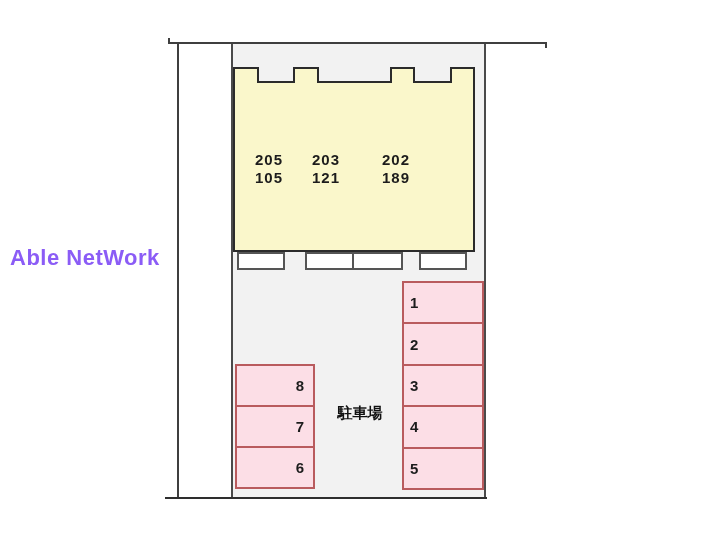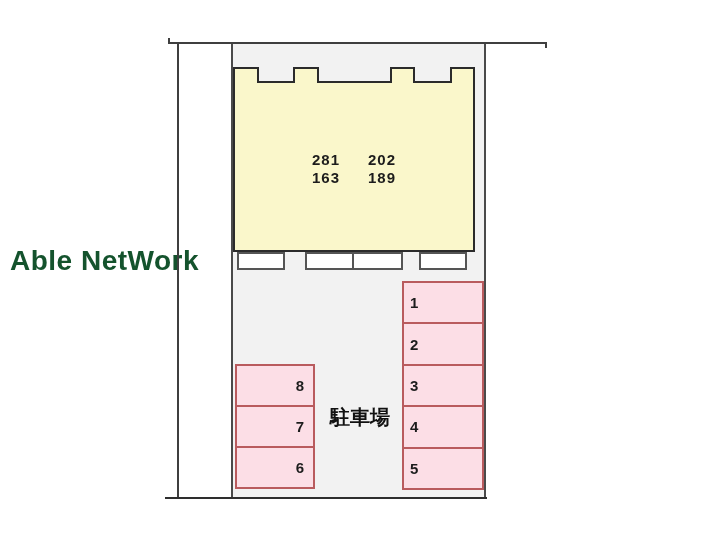--- a/index.html
+++ b/index.html
@@ -36,21 +36,21 @@
 
   .unit-group {
     position: absolute; z-index: 4;
     top: 151px; width: 64px;
     text-align: center;
     font-size: 15px; font-weight: 600; line-height: 18px;
     color: #1c1c1c; letter-spacing: 1px;
   }
   .unit-col-0 { left: 237px; }
   .unit-col-1 { left: 294px; }
-  .unit-col-2 { left: 350px; }
+  .unit-col-2 { left: 364px; }
   .unit-col-3 { left: 402px; }
 
   
   .porch {
     position: absolute; z-index: 2;
     top: 252px; height: 18px;
     background: #ffffff;
     border: 2px solid #555555;
   }
   .porch-a { left: 237px; width: 48px; }
@@ -75,29 +75,29 @@
     font-size: 15px; font-weight: 600; color: #1c1c1c;
   }
   .parking-spot:first-child { margin-top: 0; }
   .parking-col-right .parking-spot { justify-content: flex-start; padding-left: 6px; }
   .parking-col-left  .parking-spot { justify-content: flex-end;  padding-right: 9px; }
 
   .parking-label {
     position: absolute; z-index: 4;
     left: 327px; top: 404px; width: 66px;
     text-align: center;
-    font-size: 20px; font-weight: 700; color: #111111;
+    font-size: 15px; font-weight: 700; color: #111111;
   }
 
   
   .watermark {
     position: absolute; z-index: 2;
     left: 10px; top: 245px;
-    font-size: 28px; font-weight: 700;
-    color: #14532d; letter-spacing: 0.5px;
+    font-size: 22px; font-weight: 700;
+    color: #8b5cf6; letter-spacing: 0.5px;
     white-space: nowrap;
   }
 </style>
 </head>
 <body>
 
 <div class="canvas">
 
   <div class="watermark">Able NetWork</div>
 
@@ -106,23 +106,27 @@
   <div class="tick tick-right"></div>
   <div class="line left-line"></div>
   <div class="line bottom-line"></div>
 
   <div class="site"></div>
 
   <svg class="building-svg" width="246" height="190" viewBox="0 0 246 190">
     <polygon points="3,186 3,3 27,3 27,17 63,17 63,3 87,3 87,17 160,17 160,3 183,3 183,17 220,17 220,3 243,3 243,186" fill="#faf7cb" stroke="#2b2b2b" stroke-width="2"></polygon>
   </svg>
 
+  <div class="unit-group unit-col-0">
+    <div>205</div>
+    <div>105</div>
+  </div>
   <div class="unit-group unit-col-1">
-    <div>281</div>
-    <div>163</div>
+    <div>203</div>
+    <div>121</div>
   </div>
   <div class="unit-group unit-col-2">
     <div>202</div>
     <div>189</div>
   </div>
 
   <div class="porch porch-a"></div>
   <div class="porch porch-b"></div>
   <div class="porch porch-c"></div>
   <div class="porch porch-d"></div>

